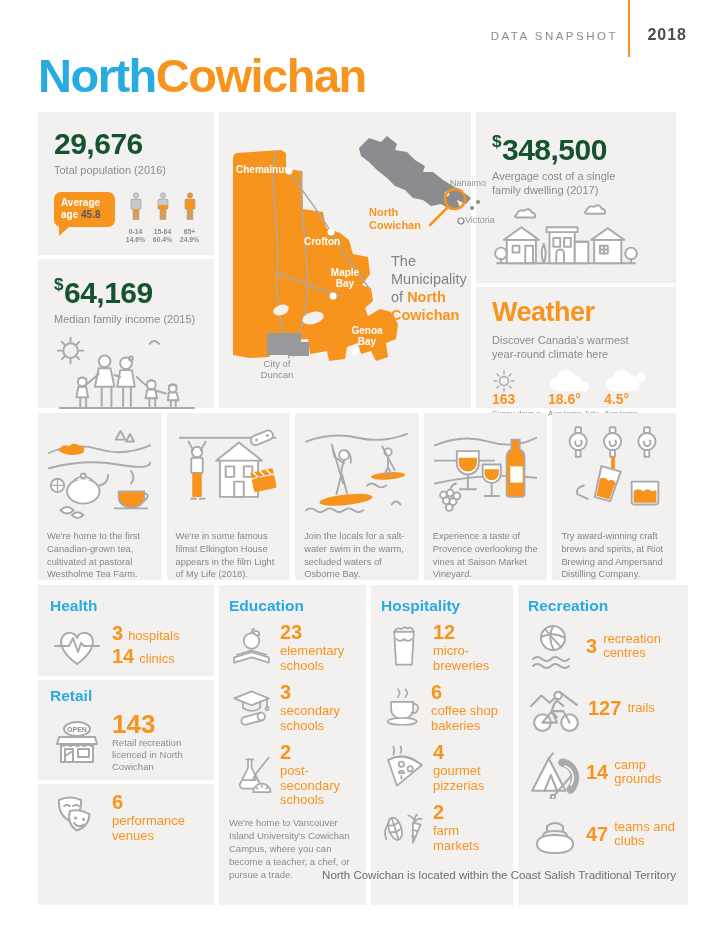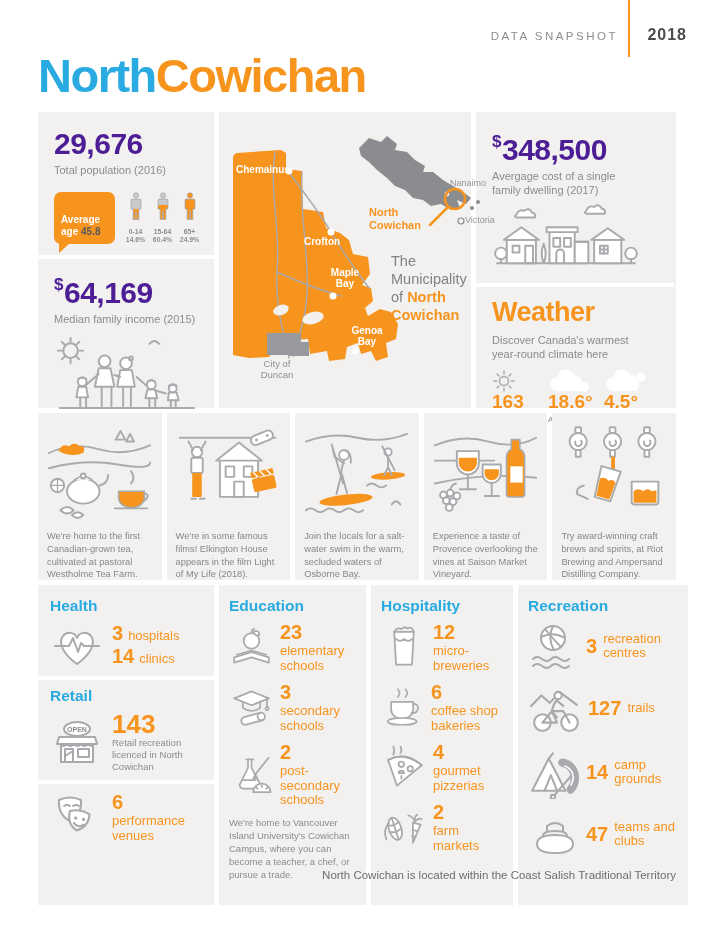--- a/index.html
+++ b/index.html
@@ -18,28 +18,28 @@
   .row1{position:absolute;left:38px;top:112px;width:638px;height:296px;display:flex;gap:5px;}
   .col-left{width:176px;padding:16px 14px 0 16px;}
   .col-mid{width:274px;position:relative;}
   .col-right{flex:1;padding:14px 16px 0 16px;}
   .row2{position:absolute;left:38px;top:413px;width:638px;height:167px;display:flex;gap:5px;}
   .fact-card{flex:1;padding:11px 9px;box-sizing:border-box;}
   .row3{position:absolute;left:38px;top:585px;width:638px;height:320px;display:flex;gap:5px;}
   .c1{width:176px;padding:10px 12px;} .c2{width:147px;padding:10px 10px;}
   .c3{width:142px;padding:10px 10px;} .c4{flex:1;padding:10px 10px;}
 
-  .big-num{color:#4c1d95;font-size:30px;font-weight:bold;letter-spacing:-0.5px;line-height:32px;}
+  .big-num{color:#14532d;font-size:30px;font-weight:bold;letter-spacing:-0.5px;line-height:32px;}
   .big-num sup{font-size:17px;vertical-align:13px;margin-right:1px;}
   .sub-label{color:#8A8C8D;font-size:11px;line-height:13.5px;margin-top:4px;}
   .divider{height:4px;background:#fff;margin:10px -14px 10px -16px;}
 
   
   .age-row{display:flex;margin-top:14px;align-items:flex-start;}
-  .age-bubble{position:relative;background:#F7941E;border-radius:7px;width:56px;padding:22px 7px 6px;color:#fff;font-size:10px;font-weight:bold;line-height:12px;}
+  .age-bubble{position:relative;background:#F7941E;border-radius:7px;width:56px;padding:5px 7px 6px;color:#fff;font-size:10px;font-weight:bold;line-height:12px;}
   .age-bubble .bubble-val{color:#58595B;}
   .age-bubble:after{content:"";position:absolute;left:5px;bottom:-9px;border-top:10px solid #F7941E;border-right:11px solid transparent;}
   .persons{display:flex;gap:6px;margin-left:10px;}
   .person{text-align:center;width:21px;}
   .person .age-range,.person .age-pct{font-size:6.8px;font-weight:bold;color:#8A8C8D;line-height:8.5px;white-space:nowrap;}
   .person .age-range{margin-top:3px;}
 
   
   .map-svg{position:absolute;left:0;top:0;}
   .map-label{position:absolute;color:#fff;font-weight:bold;font-size:10px;line-height:11px;}
@@ -49,21 +49,21 @@
   .inset-nc{position:absolute;color:#F7941E;font-weight:bold;font-size:11px;line-height:12.5px;width:58px;}
   .map-caption{position:absolute;left:172px;top:140px;width:94px;font-size:14.5px;line-height:18px;color:#808285;}
   .map-caption .cap-orange{color:#F7941E;font-weight:bold;}
 
   
   .weather-title{color:#F7941E;font-size:27px;font-weight:bold;margin-top:10px;letter-spacing:-0.5px;}
   .weather-sub{color:#8A8C8D;font-size:11px;line-height:14px;margin-top:5px;width:140px;}
   .weather-stats{display:flex;margin-top:8px;}
   .w-stat{width:56px;position:relative;}
   .w-icon{height:22px;}
-  .w-val{color:#F7941E;font-size:19px;font-weight:bold;}
+  .w-val{color:#F7941E;font-size:14px;font-weight:bold;}
   .w-label{color:#8A8C8D;font-size:8px;line-height:10px;margin-top:2px;}
 
   
   .fact-art{height:100px;}
   .fact-text{color:#85878A;font-size:9.3px;line-height:12.8px;margin-top:6px;}
 
   
   .sec-title{color:#29ABE2;font-size:15.5px;font-weight:bold;margin:2px 0 6px;}
   .stat-row{display:flex;align-items:center;margin-bottom:6px;}
   .stat-icon{flex:none;}

